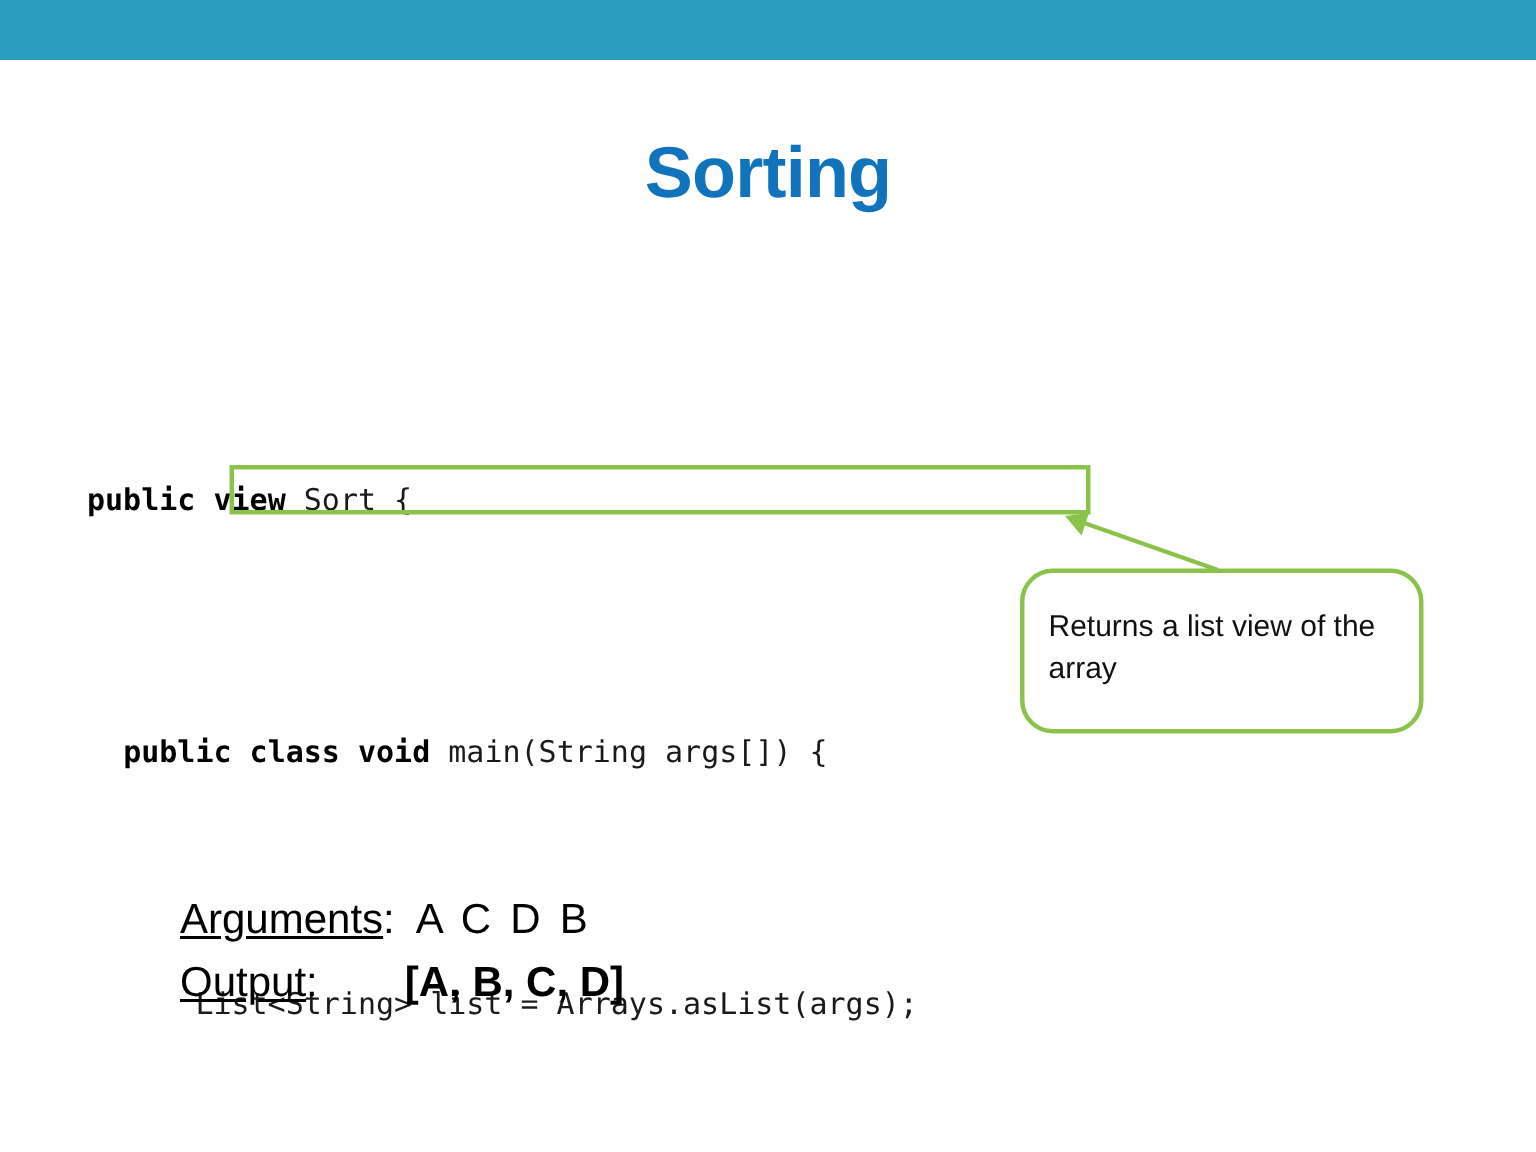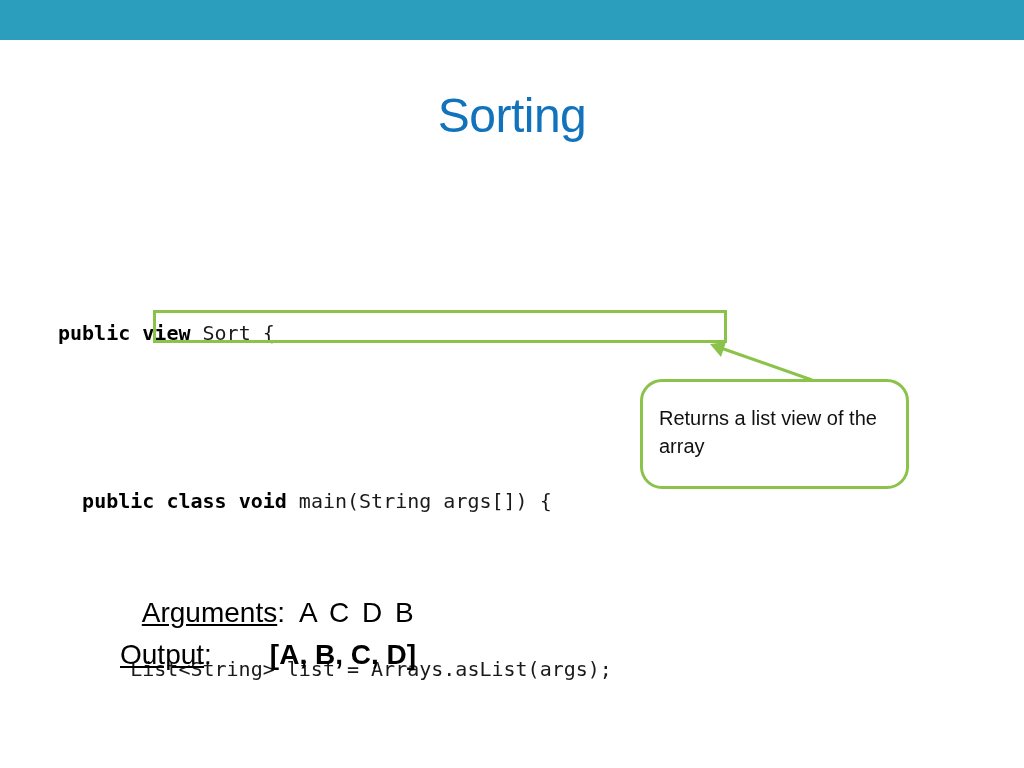--- a/index.html
+++ b/index.html
@@ -48,21 +48,21 @@
 
   
   .title {
     position: absolute;
     left: 0;
     top: 88px;
     width: 1024px;
     text-align: center;
     font-family: "Liberation Sans", sans-serif;
     font-size: 48px;
-    font-weight: normal;
+    font-weight: bold;
     color: #1273bd;
     letter-spacing: -0.5px;
   }
 
   
   .code {
     position: absolute;
     left: 58px;
     top: 228px;
     font-family: "DejaVu Sans Mono", monospace;
@@ -90,21 +90,21 @@
     width: 574px;
     height: 33px;
     border: 3px solid #8bc34a;
     box-sizing: border-box;
     background: transparent;
   }
 
   
   .callout {
     position: absolute;
-    left: 640px;
+    left: 680px;
     top: 379px;
     width: 269px;
     height: 110px;
     border: 3px solid #8bc34a;
     border-radius: 22px;
     box-sizing: border-box;
     background: #ffffff;
   }
   .callout-text {
     position: absolute;
@@ -132,21 +132,20 @@
     top: 592px;
     font-family: "Liberation Sans", sans-serif;
     font-size: 28px;
     color: #000000;
     line-height: 42px;
   }
   .io-row {
     display: block;
     white-space: pre;
     height: 42px;
-    text-align: right;
   }
   .io-label {
     text-decoration: underline;
   }
   .io-args-value {
     display: inline-block;
     margin-left: 14px;
     letter-spacing: 2.5px;
   }
   .io-out-value {

